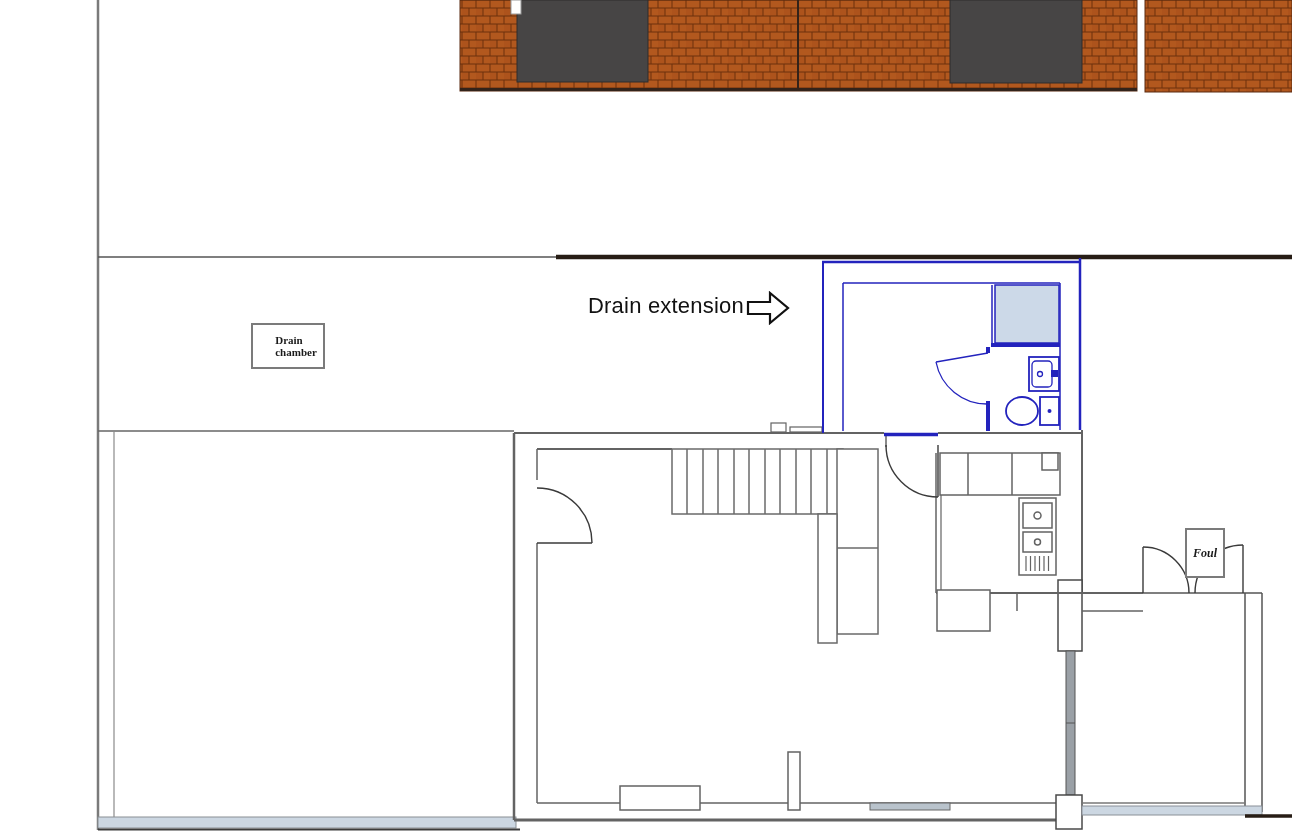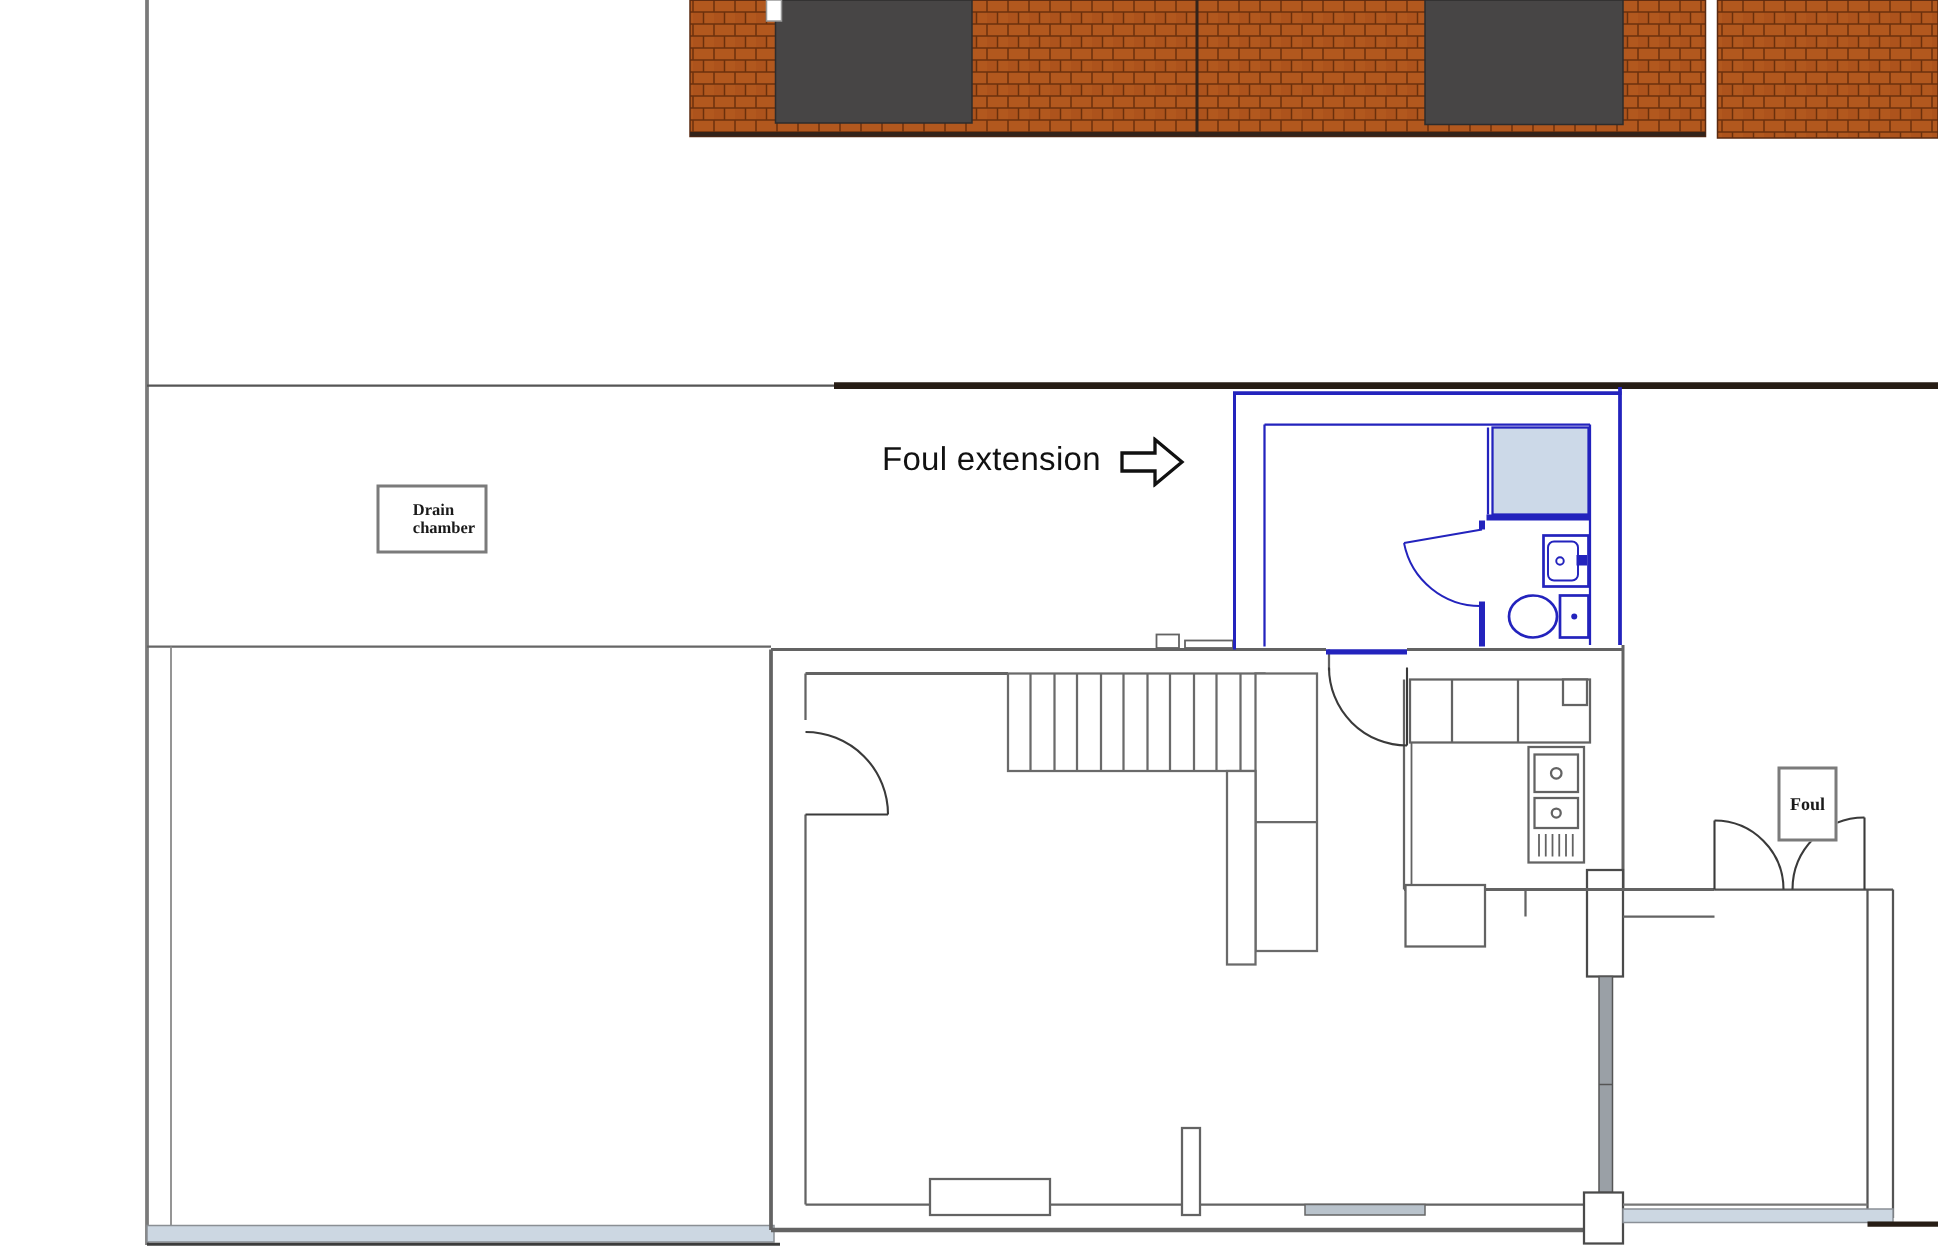--- a/index.html
+++ b/index.html
@@ -4,21 +4,21 @@
 <style>
   html,body{margin:0;padding:0;background:#ffffff;}
   #canvas{position:relative;width:1292px;height:832px;background:#fff;overflow:hidden;
           font-family:"Liberation Sans",sans-serif;}
   #plan-svg{position:absolute;left:0;top:0;}
   .label-box{position:absolute;background:#fff;border:2px solid #7b7b7b;
              display:flex;align-items:center;justify-content:center;text-align:left;
              font-family:"Liberation Serif",serif;font-weight:bold;color:#1a1a1a;}
   #drain-box{left:251px;top:323px;width:54px;height:42px;font-size:11px;line-height:1.1;
              white-space:pre-line;padding-left:16px;}
-  #foul-box{left:1185px;top:511px;width:36px;height:46px;font-size:12px;}
+  #foul-box{left:1185px;top:528px;width:36px;height:46px;font-size:12px;font-style:italic;}
   #side-ext-label{position:absolute;left:588px;top:293px;font-size:22px;color:#111;
                   letter-spacing:0.2px;font-family:"Liberation Sans",sans-serif;}
   #arrow-icon{position:absolute;left:746px;top:291px;}
 </style>
 </head>
 <body>
 
 <div id="canvas">
 
 <svg id="plan-svg" width="1292" height="832" viewBox="0 0 1292 832">
@@ -174,21 +174,21 @@
     </g>
     <g stroke-width="1.8">
       <ellipse cx="1022" cy="411" rx="16" ry="14" fill="#ffffff"></ellipse>
       <rect x="1040" y="397" width="19" height="28" fill="#ffffff"></rect>
       <circle cx="1049.5" cy="411" r="2" fill="#2323bd" stroke="none"></circle>
     </g>
     <line x1="884" y1="434.5" x2="938" y2="434.5" stroke-width="3.5"></line>
   </g>
 </svg>
 
-<div id="side-ext-label">Foul extension</div>
+<div id="side-ext-label">Drain extension</div>
 
 <svg id="arrow-icon" width="44" height="34" viewBox="0 0 44 34">
   <path d="M 2 11 H 24 V 2 L 42 17 L 24 32 V 23 H 2 Z" fill="#ffffff" stroke="#111" stroke-width="2.2" stroke-linejoin="miter"></path>
 </svg>
 
 <div id="drain-box" class="label-box">
   <span>Drain
 chamber</span>
 </div>
 

